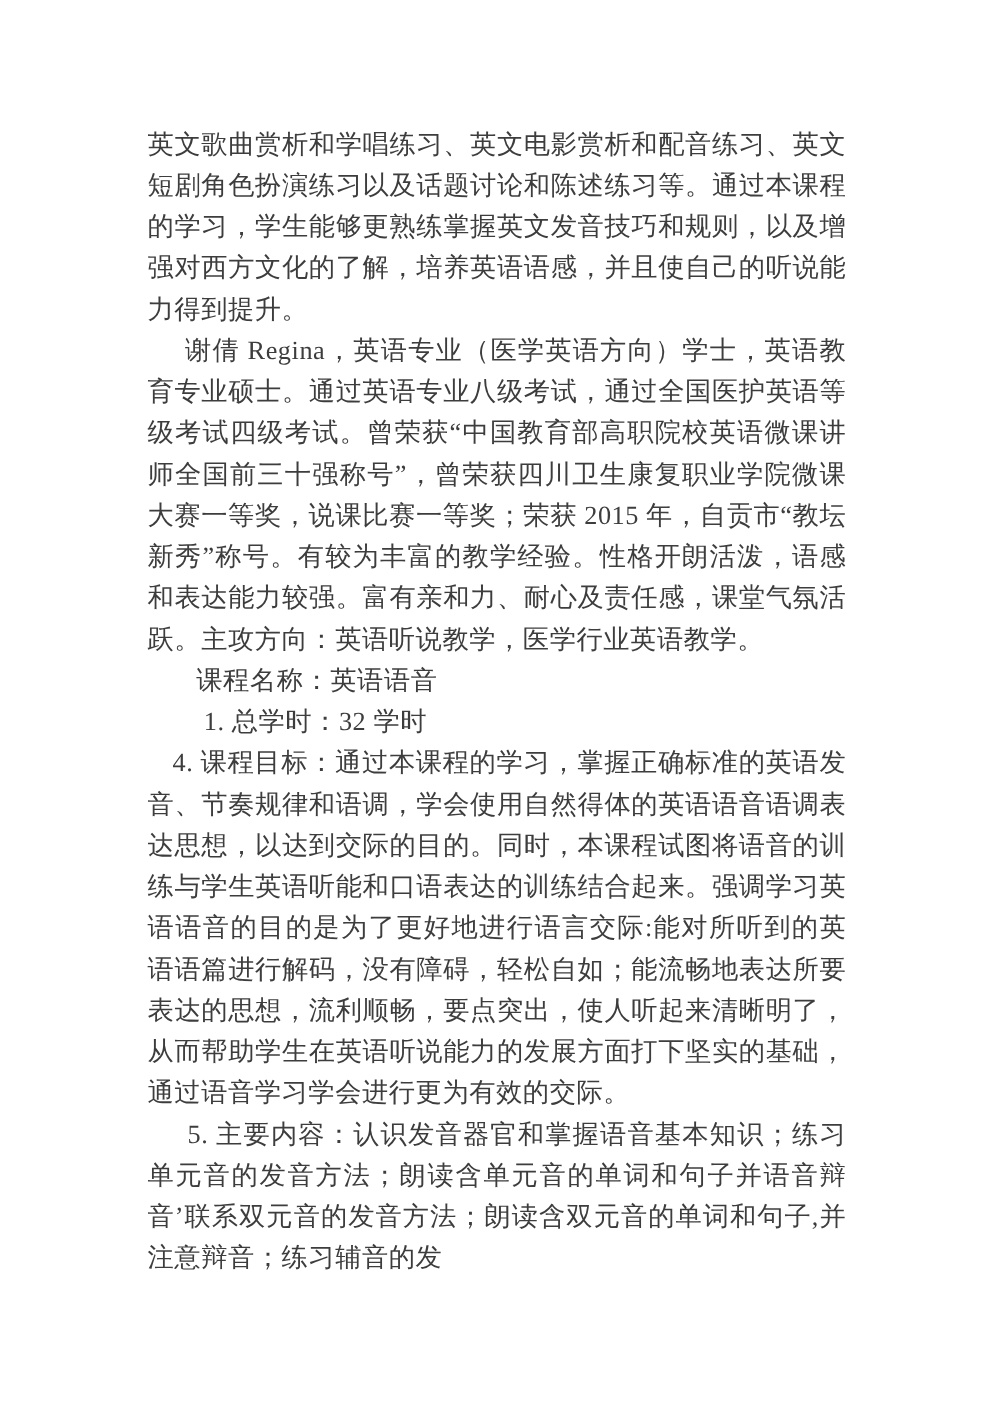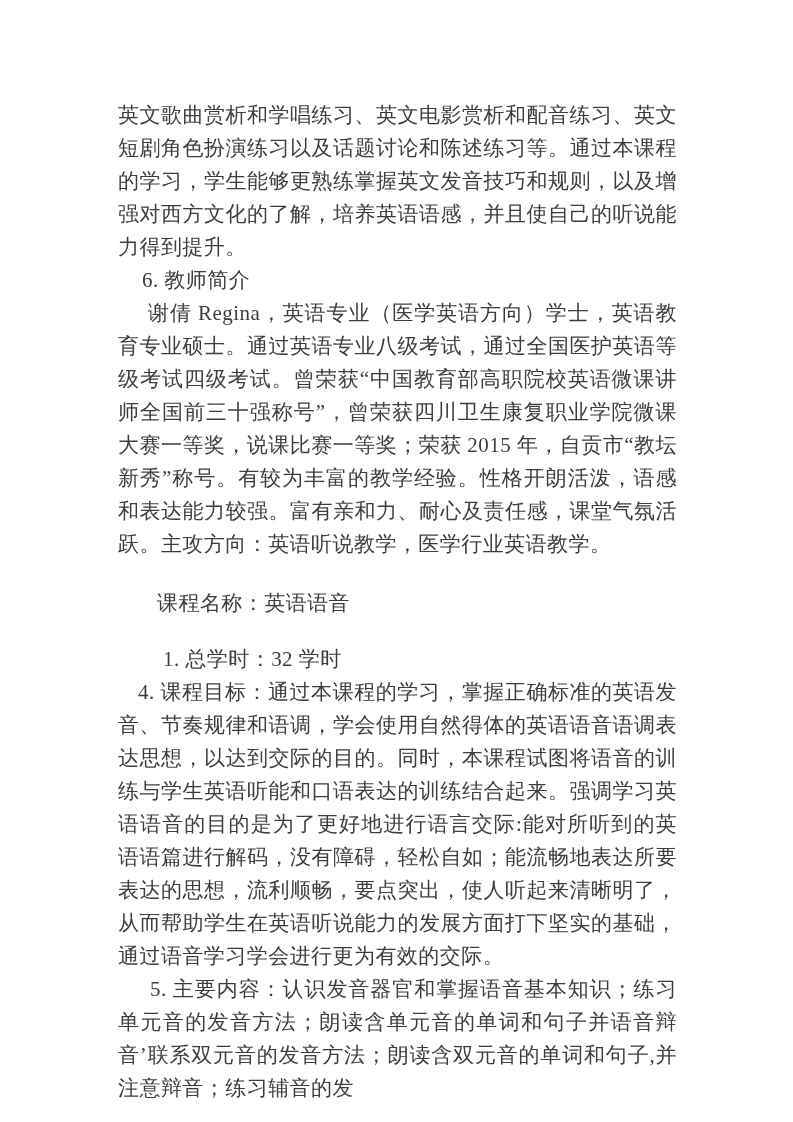--- a/index.html
+++ b/index.html
@@ -29,29 +29,28 @@
   .para {
     margin: 0;
     padding: 0;
   }
   .ind-0  { text-indent: 0; }
   .ind-20 { text-indent: 20px; }
   .ind-24 { text-indent: 24px; }
   .ind-30 { text-indent: 30px; }
   .ind-32 { text-indent: 32px; }
   .ind-39 { text-indent: 39px; }
-  .ind-45 { text-indent: 45px; margin-top: 23px; }
-  .gap-before { margin-top: 26px; }
+  .ind-45 { text-indent: 45px; }
+  .gap-before { }
 </style>
 </head>
 <body>
 
 <div class="page">
   <div class="content">
     <p class="para ind-0">英文歌曲赏析和学唱练习、英文电影赏析和配音练习、英文短剧角色扮演练习以及话题讨论和陈述练习等。通过本课程的学习，学生能够更熟练掌握英文发音技巧和规则，以及增强对西方文化的了解，培养英语语感，并且使自己的听说能力得到提升。</p>
-    <p class="para ind-24">6. 教师简介</p>
     <p class="para ind-30">谢倩 Regina，英语专业（医学英语方向）学士，英语教育专业硕士。通过英语专业八级考试，通过全国医护英语等级考试四级考试。曾荣获“中国教育部高职院校英语微课讲师全国前三十强称号”，曾荣获四川卫生康复职业学院微课大赛一等奖，说课比赛一等奖；荣获 2015 年，自贡市“教坛新秀”称号。有较为丰富的教学经验。性格开朗活泼，语感和表达能力较强。富有亲和力、耐心及责任感，课堂气氛活跃。主攻方向：英语听说教学，医学行业英语教学。</p>
     <p class="para ind-39 gap-before">课程名称：英语语音</p>
     <p class="para ind-45">1. 总学时：32 学时</p>
     <p class="para ind-20">4. 课程目标：通过本课程的学习，掌握正确标准的英语发音、节奏规律和语调，学会使用自然得体的英语语音语调表达思想，以达到交际的目的。同时，本课程试图将语音的训练与学生英语听能和口语表达的训练结合起来。强调学习英语语音的目的是为了更好地进行语言交际:能对所听到的英语语篇进行解码，没有障碍，轻松自如；能流畅地表达所要表达的思想，流利顺畅，要点突出，使人听起来清晰明了，从而帮助学生在英语听说能力的发展方面打下坚实的基础，通过语音学习学会进行更为有效的交际。</p>
     <p class="para ind-32">5. 主要内容：认识发音器官和掌握语音基本知识；练习单元音的发音方法；朗读含单元音的单词和句子并语音辩音’联系双元音的发音方法；朗读含双元音的单词和句子,并注意辩音；练习辅音的发</p>
   </div>
 </div>
 
 </body></html>

